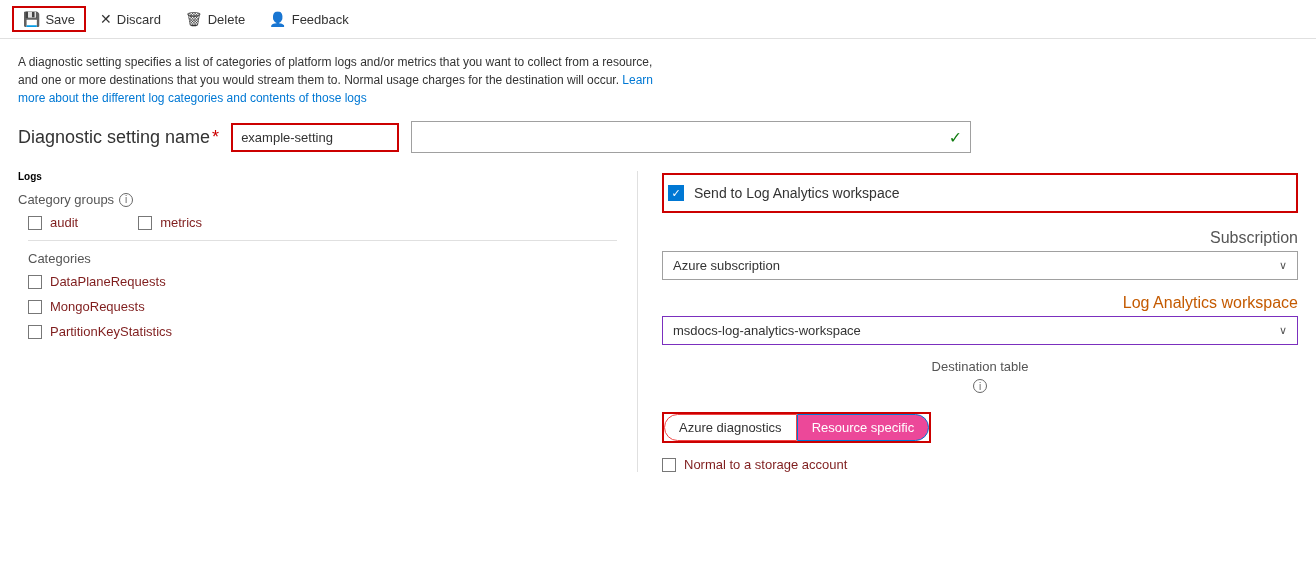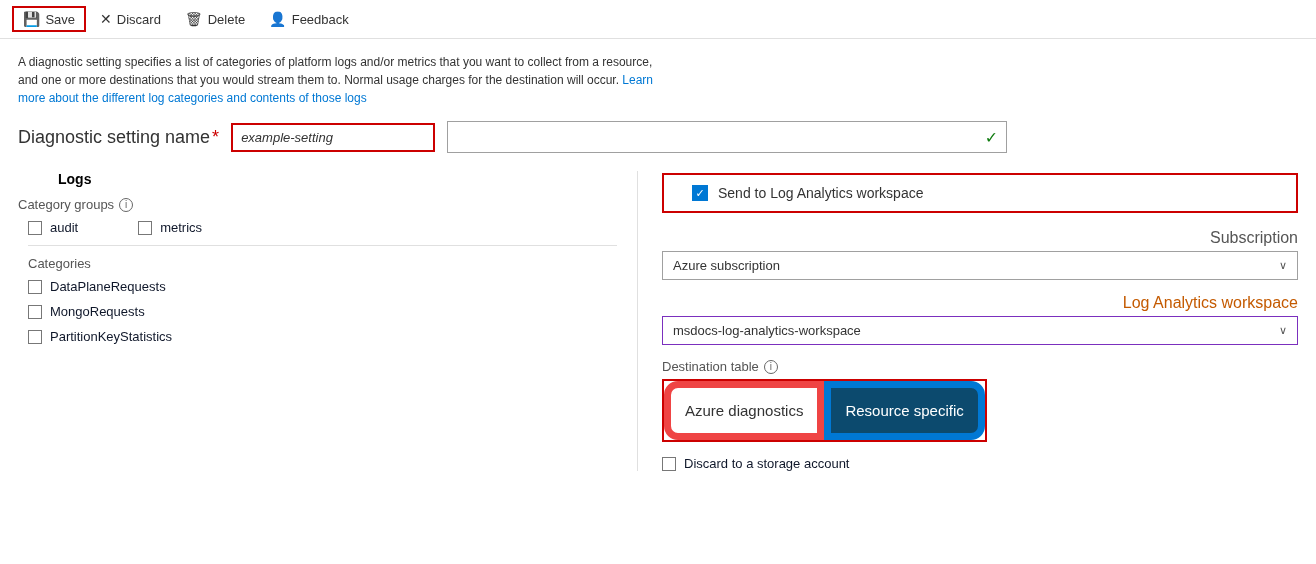--- a/index.html
+++ b/index.html
@@ -29,21 +29,21 @@
     .diag-name-row {
       display: flex; align-items: center; gap: 12px; margin-bottom: 18px;
     }
     .diag-name-label { font-size: 18px; color: #333; white-space: nowrap; }
     .required { color: #c00; margin-left: 2px; }
     .diag-name-input-wrap {
       border: 2px solid #c00; display: flex; align-items: center;
       background: #fff; padding: 0;
     }
     .diag-name-input {
-      border: none; outline: none; padding: 5px 8px; font-size: 13px; width: 200px; color: #333; font-style: italic;
+      border: none; outline: none; padding: 5px 8px; font-size: 13px; width: 164px; color: #333;
     }
     .diag-name-field-outer {
       display: flex; align-items: center;
       border: 1px solid #a0a0a0; flex: 1; max-width: 560px; position: relative;
     }
     .diag-name-field-outer .check-icon {
       position: absolute; right: 8px; color: #107c10; font-size: 16px;
     }
 
     .main-columns {
@@ -51,85 +51,85 @@
     }
 
     .left-col {
       flex: 0 0 620px; padding-right: 20px; border-right: 1px solid #e0e0e0;
     }
     .right-col {
       flex: 1; padding-left: 24px;
     }
 
     .section-title {
-      font-size: 14px; font-weight: 700; margin-bottom: 10px; color: #000; margin-left: 40px;
+      font-size: 10px; font-weight: 700; margin-bottom: 10px; color: #000;
     }
 
     .subsection-label {
       font-size: 13px; color: #555; margin-bottom: 8px; display: flex; align-items: center; gap: 5px;
     }
     .info-icon {
       display: inline-flex; align-items: center; justify-content: center;
       width: 14px; height: 14px; border-radius: 50%; border: 1px solid #666;
       font-size: 10px; color: #666; cursor: pointer;
     }
 
     .checkbox-row {
       display: flex; align-items: center; gap: 8px; margin-bottom: 10px; padding-left: 10px;
     }
     .checkbox-input {
       width: 14px; height: 14px; border: 1px solid #777; background: #fff;
       display: inline-block; flex-shrink: 0; cursor: pointer; appearance: none; -webkit-appearance: none;
     }
     .checkbox-input:checked { background: #0078d4; border-color: #0078d4; }
     .checkbox-input.checked-blue { background: #0078d4; border-color: #0078d4; }
-    .checkbox-label { font-size: 13px; color: #0f172a; }
+    .checkbox-label { font-size: 13px; color: #7f1d1d; }
 
     .category-groups-row {
       display: flex; gap: 60px; margin-bottom: 8px; padding-left: 10px;
     }
 
     .categories-divider {
       border: none; border-top: 1px solid #e0e0e0; margin: 10px 0 10px 10px;
     }
 
     .highlighted-row {
       border: 2px solid #c00; display: inline-flex; align-items: center; gap: 8px;
       padding: 3px 8px; margin-bottom: 10px; margin-left: 10px;
     }
 
     
     .dest-section { margin-top: 2px; }
 
     .send-to-workspace-box {
       border: 2px solid #c00; display: flex; align-items: center; gap: 10px;
-      padding: 10px 28px; margin-bottom: 16px; background: #fff;
+      padding: 10px 4px; margin-bottom: 16px; background: #fff;
     }
     .blue-checkbox {
       width: 16px; height: 16px; background: #0078d4; border: 1px solid #0078d4;
       display: inline-flex; align-items: center; justify-content: center; flex-shrink: 0;
     }
     .blue-checkbox::after { content: '✓'; color: #fff; font-size: 11px; }
 
     .field-group { margin-bottom: 14px; }
     .field-label { font-size: 16px; color: #555; margin-bottom: 4px; text-align: right; }
     .field-label.orange { color: #c45a00; }
     .dropdown-field {
       display: flex; align-items: center; justify-content: space-between;
       border: 1px solid #a0a0a0; padding: 6px 10px; background: #fff; cursor: pointer;
       font-size: 13px; color: #333; width: 100%;
     }
     .dropdown-field.purple-border { border-color: #7b2fbe; border-width: 1.5px; }
-    .dest-table-label { font-size: 13px; color: #555; display: flex; align-items: center; gap: 5px; margin-bottom: 5px; }
+    .dest-table-label { font-size: 13px; color: #555; display: flex; align-items: center; gap: 5px; margin-bottom: 19px; flex-direction: column; }
     .pill-btn {
-      padding: 14px 14px; border: 7px solid #ef4444; background: #fff; font-size: 15px; cursor: pointer;
+      padding: 5px 14px; border: 1px solid #ef4444; background: #fff; font-size: 13px; cursor: pointer;
       color: #333;
     }
     .pill-btn.active {
-      background: #0c4a6e; color: #fff; border-color: #0078d4;
+      background: #ec4899; color: #fff; border-color: #0078d4;
     }
     .pill-btn-group {
       display: flex;
     }
     .pill-btn-group .pill-btn:first-child { border-radius: 14px 0 0 14px; }
     .pill-btn-group .pill-btn:last-child { border-radius: 0 14px 14px 0; }
     .pill-btn-group-wrap {
       border: 2px solid #c00; display: inline-flex;
     }
 
@@ -259,18 +259,18 @@
         <div class="pill-btn-group-wrap">
           <div class="pill-btn-group">
             <button class="pill-btn">Azure diagnostics</button>
             <button class="pill-btn active">Resource specific</button>
           </div>
         </div>
       </div>
 
       <div class="archive-row">
         <input type="checkbox" class="checkbox-input" style="">
-        <span class="checkbox-label">Discard to a storage account</span>
+        <span class="checkbox-label">Normal to a storage account</span>
       </div>
     </div>
 
   </div>
 </div>
 
 </body></html>

